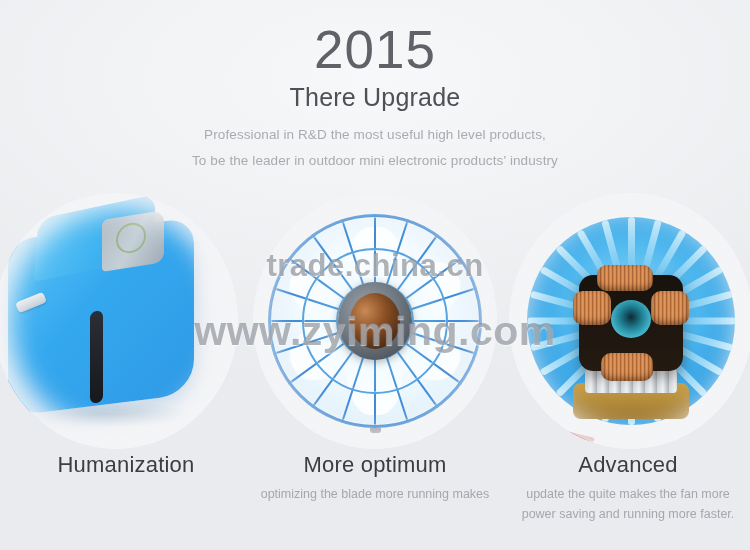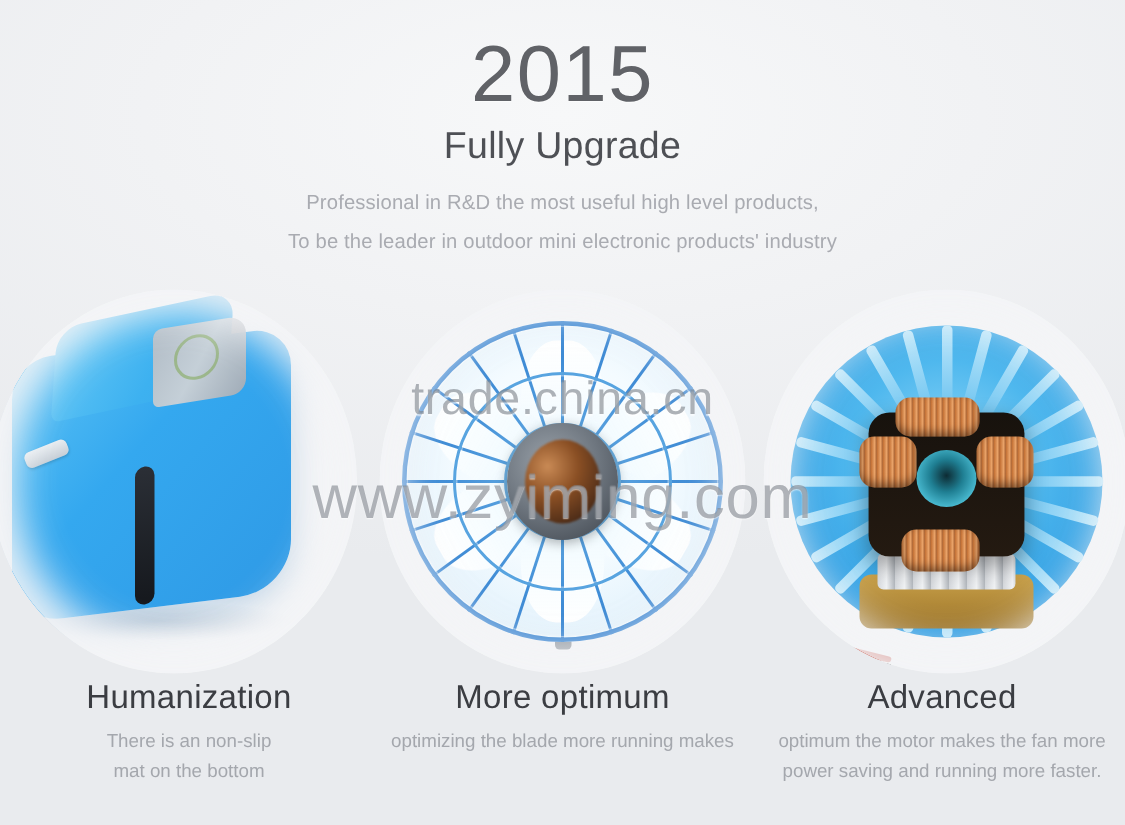--- a/index.html
+++ b/index.html
@@ -354,21 +354,21 @@
     bottom: 8px;
     background: #1b1b1b;
     transform: rotate(12deg);
   }
 
   
   .watermark {
     position: absolute;
     z-index: 6;
     color: rgba(125,130,138,0.62);
-    font-weight: 400;
+    font-weight: 700;
     white-space: nowrap;
     letter-spacing: 0.5px;
     text-shadow: 0 1px 1px rgba(255,255,255,0.65);
     pointer-events: none;
   }
   .watermark.wm-top {
     left: 0;
     right: 0;
     top: 248px;
     text-align: center;
@@ -418,21 +418,21 @@
     color: #a4a7ad;
   }
 </style>
 </head>
 <body>
 
 <div id="page">
 
   <div class="header">
     <div class="year">2015</div>
-    <div class="subtitle">Fully Upgrade</div>
+    <div class="subtitle">There Upgrade</div>
     <div class="tagline first">Professional in R&amp;D the most useful high level products,</div>
     <div class="tagline second">To be the leader in outdoor mini electronic products' industry</div>
   </div>
 
   <div class="photos">
 
     <div class="photo p1">
       <div class="photo-inner">
         <div class="base-shadow"></div>
         <div class="base-body"></div>
@@ -529,36 +529,32 @@
 
   </div>
 
   <div class="watermark wm-top">trade.china.cn</div>
   <div class="watermark wm-main">www.zyiming.com</div>
 
   <div class="captions">
 
     <div class="caption c1">
       <h3>Humanization</h3>
-      <p>
-        <span>There is an non-slip</span><br>
-        <span>mat on the bottom</span>
-      </p>
     </div>
 
     <div class="caption c2">
       <h3>More optimum</h3>
       <p>
         <span>optimizing the blade more running makes</span><br>
       </p>
     </div>
 
     <div class="caption c3">
       <h3>Advanced</h3>
       <p>
-        <span>optimum the motor makes the fan more</span><br>
+        <span>update the quite makes the fan more</span><br>
         <span>power saving and running more faster.</span>
       </p>
     </div>
 
   </div>
 
 </div>
 
 </body></html>

